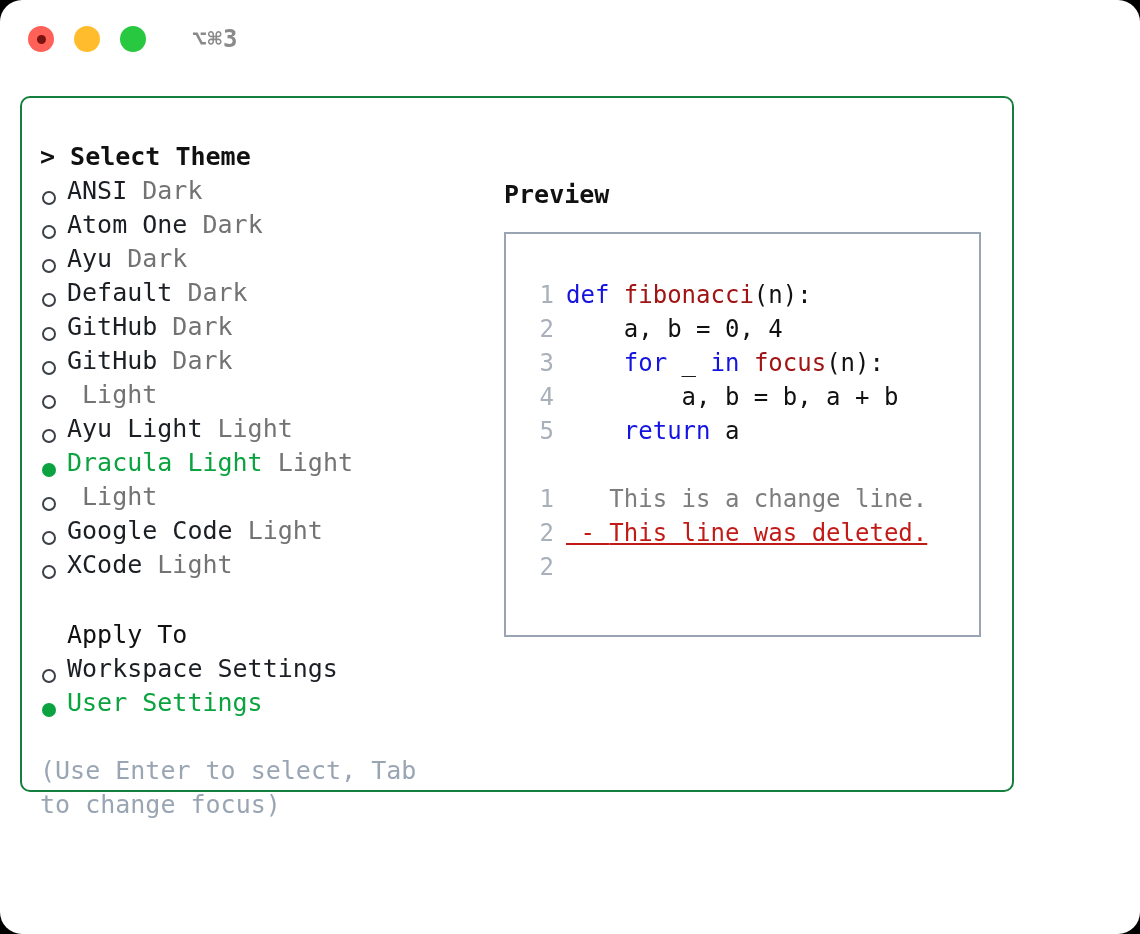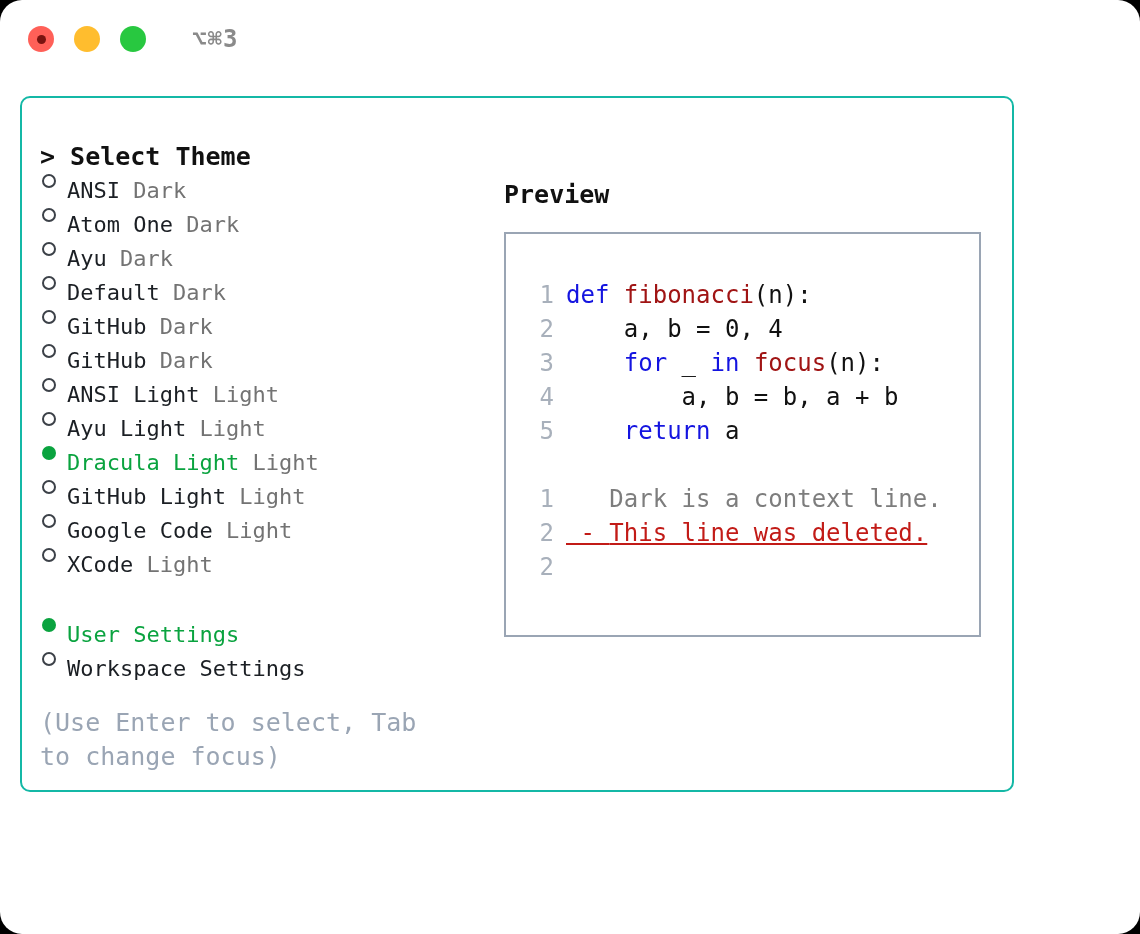--- a/index.html
+++ b/index.html
@@ -52,21 +52,21 @@
     letter-spacing: 1px;
   }
 
   
   #card {
     position: absolute;
     left: 20px;
     top: 96px;
     width: 994px;
     height: 696px;
-    border: 2px solid #14b8a6;
+    border: 2px solid #15803d;
     border-radius: 10px;
     background: #ffffff;
   }
 
   #columns {
     display: flex;
     padding: 42px 0 0 0;
     height: 100%;
   }
   #left-col  { width: 462px; padding-left: 18px; }
@@ -76,22 +76,22 @@
   .section-title {
     font-size: 25px;
     line-height: 34px;
     color: #111111;
     white-space: pre;
   }
   .section-title.bold { font-weight: bold; }
 
   .opt-row {
     display: flex;
-    align-items: center;
-    font-size: 22px;
+    align-items: flex-end;
+    font-size: 25px;
     line-height: 34px;
     white-space: pre;
   }
   .marker {
     width: 27px;
     flex: none;
     display: inline-block;
     position: relative;
   }
   .dot {
@@ -113,21 +113,21 @@
 
   #apply-title {
     font-size: 25px;
     line-height: 34px;
     color: #111111;
     padding-left: 27px;
     white-space: pre;
   }
 
   #hint {
-    margin-top: 20px;
+    margin-top: 34px;
     font-size: 25px;
     line-height: 34px;
     color: #9aa5b4;
     width: 400px;
   }
 
   
   #preview-title {
     font-size: 25px;
     line-height: 34px;
@@ -186,53 +186,54 @@
 
         <div class="section-title bold">&gt; Select Theme</div>
 
         <div id="theme-options">
             <div class="opt-row"><span class="marker"><span class="dot hollow"></span></span><span class="opt-label">ANSI</span><span class="opt-tag"> Dark</span></div>
             <div class="opt-row"><span class="marker"><span class="dot hollow"></span></span><span class="opt-label">Atom One</span><span class="opt-tag"> Dark</span></div>
             <div class="opt-row"><span class="marker"><span class="dot hollow"></span></span><span class="opt-label">Ayu</span><span class="opt-tag"> Dark</span></div>
             <div class="opt-row"><span class="marker"><span class="dot hollow"></span></span><span class="opt-label">Default</span><span class="opt-tag"> Dark</span></div>
             <div class="opt-row"><span class="marker"><span class="dot hollow"></span></span><span class="opt-label">GitHub</span><span class="opt-tag"> Dark</span></div>
             <div class="opt-row"><span class="marker"><span class="dot hollow"></span></span><span class="opt-label">GitHub</span><span class="opt-tag"> Dark</span></div>
-            <div class="opt-row"><span class="marker"><span class="dot hollow"></span></span><span class="opt-label">ANSI Light</span><span class="opt-tag"> Light</span></div>
+            <div class="opt-row"><span class="marker"><span class="dot hollow"></span></span><span class="opt-tag"> Light</span></div>
             <div class="opt-row"><span class="marker"><span class="dot hollow"></span></span><span class="opt-label">Ayu Light</span><span class="opt-tag"> Light</span></div>
             <div class="opt-row"><span class="marker"><span class="dot filled"></span></span><span class="opt-label selected">Dracula Light</span><span class="opt-tag"> Light</span></div>
-            <div class="opt-row"><span class="marker"><span class="dot hollow"></span></span><span class="opt-label">GitHub Light</span><span class="opt-tag"> Light</span></div>
+            <div class="opt-row"><span class="marker"><span class="dot hollow"></span></span><span class="opt-tag"> Light</span></div>
             <div class="opt-row"><span class="marker"><span class="dot hollow"></span></span><span class="opt-label">Google Code</span><span class="opt-tag"> Light</span></div>
             <div class="opt-row"><span class="marker"><span class="dot hollow"></span></span><span class="opt-label">XCode</span><span class="opt-tag"> Light</span></div>
           </div>
 
         <div class="gap-block"></div>
 
+        <div id="apply-title">Apply To</div>
 
         <div id="apply-options">
+            <div class="opt-row"><span class="marker"><span class="dot hollow"></span></span><span class="opt-label">Workspace Settings</span></div>
             <div class="opt-row"><span class="marker"><span class="dot filled"></span></span><span class="opt-label selected">User Settings</span></div>
-            <div class="opt-row"><span class="marker"><span class="dot hollow"></span></span><span class="opt-label">Workspace Settings</span></div>
           </div>
 
         <div id="hint">(Use Enter to select, Tab to change focus)</div>
       </div>
 
       <div id="right-col">
         <div id="preview-title">Preview</div>
 
         <div id="preview-box">
           <div id="code-block">
               <div class="code-line"><span class="lineno">1</span><span><span class="tok-kw">def </span><span class="tok-fn">fibonacci</span><span class="tok-plain">(n):</span></span></div>
               <div class="code-line"><span class="lineno">2</span><span><span class="tok-plain">    a, b = 0, 4</span></span></div>
               <div class="code-line"><span class="lineno">3</span><span><span class="tok-plain">    </span><span class="tok-kw">for</span><span class="tok-plain"> _ </span><span class="tok-kw">in</span><span class="tok-plain"> </span><span class="tok-fn">focus</span><span class="tok-plain">(n):</span></span></div>
               <div class="code-line"><span class="lineno">4</span><span><span class="tok-plain">        a, b = b, a + b</span></span></div>
               <div class="code-line"><span class="lineno">5</span><span><span class="tok-plain">    </span><span class="tok-kw">return</span><span class="tok-plain"> a</span></span></div>
             </div>
           <div class="blank-line"></div>
           <div id="diff-block">
-              <div class="code-line"><span class="lineno">1</span><span class="diff-ctx"><span>   </span><span>Dark is a context line.</span></span></div>
+              <div class="code-line"><span class="lineno">1</span><span class="diff-ctx"><span>   </span><span>This is a change line.</span></span></div>
               <div class="code-line"><span class="lineno">2</span><span class="diff-del"><span> - </span><span>This line was deleted.</span></span></div>
               <div class="code-line"><span class="lineno">2</span></div>
             </div>
         </div>
       </div>
 
     </div>
   </div>
 </div>
 

